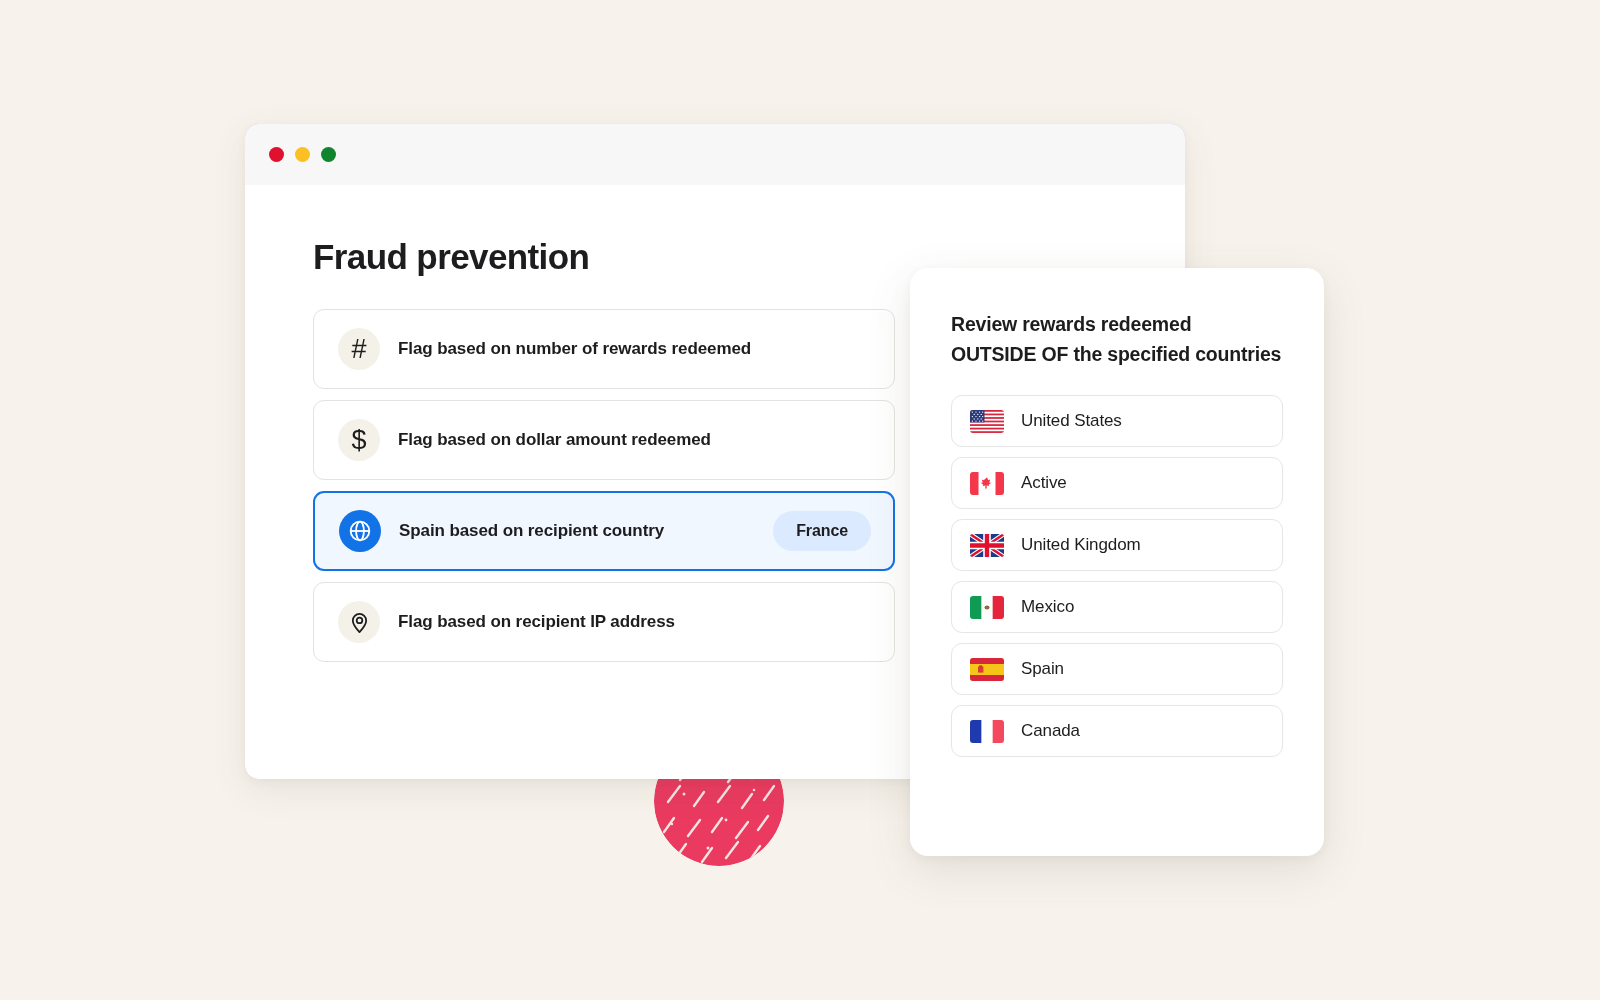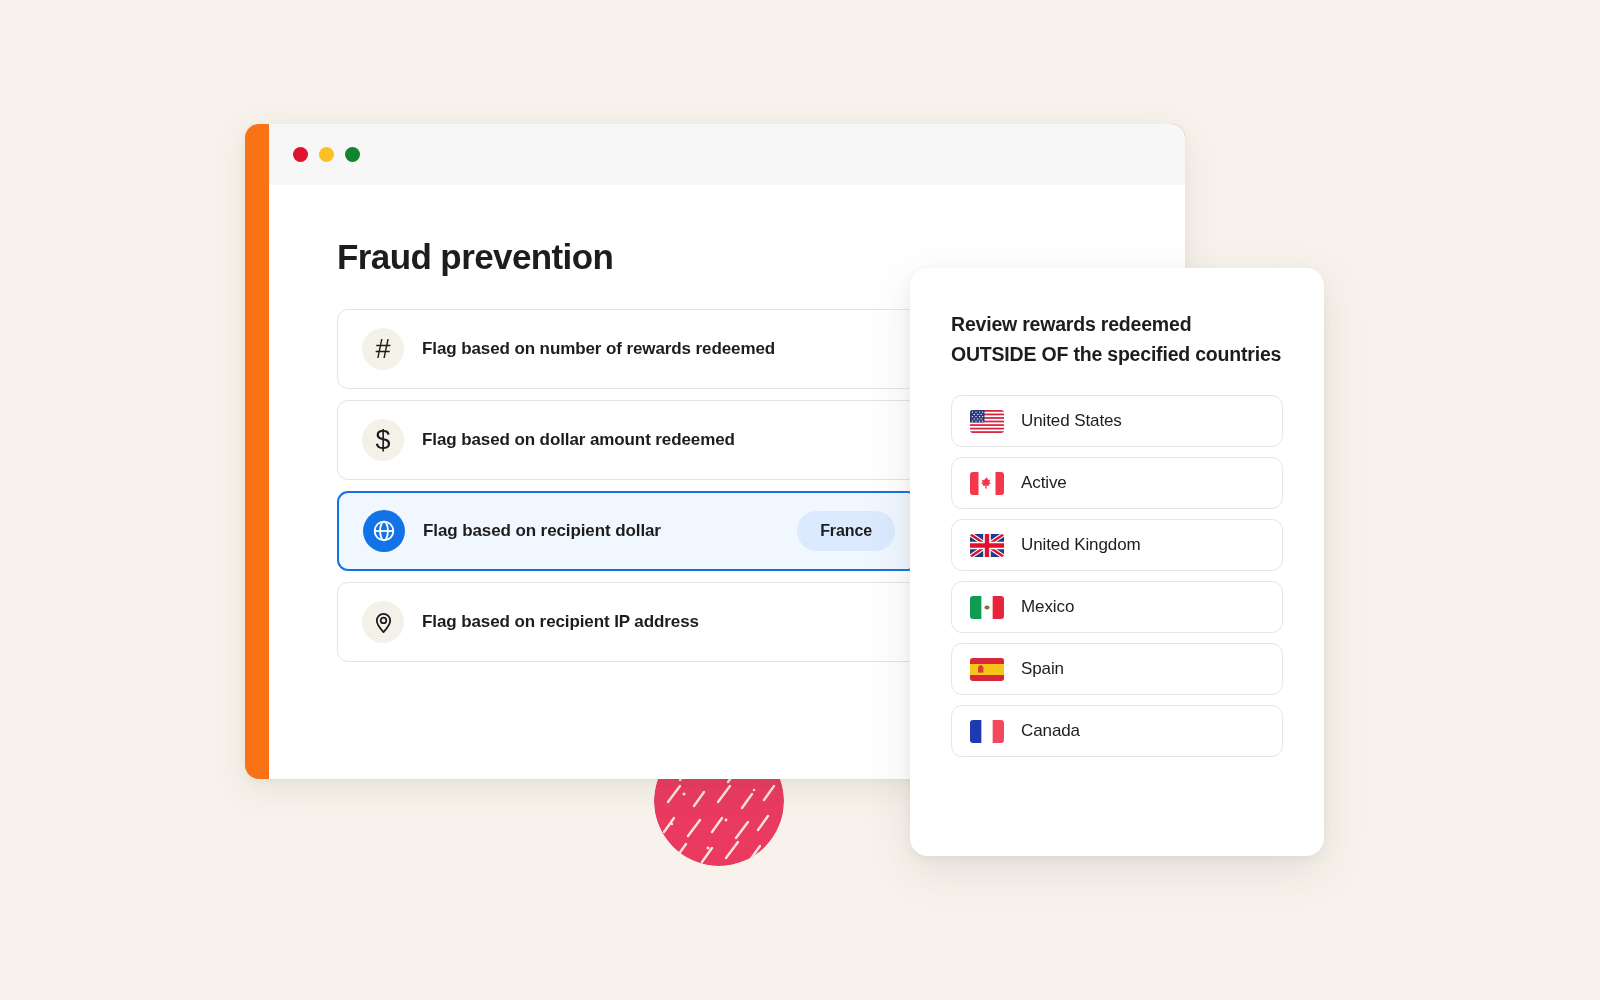--- a/index.html
+++ b/index.html
@@ -26,27 +26,26 @@
     z-index: 1;
   }
 
   
   #app-window {
     position: absolute;
     left: 245px;
     top: 124px;
     width: 940px;
     height: 655px;
-    background: #f97316;
+    background: #c4b5fd;
     border-radius: 14px;
     box-shadow: 0 10px 34px rgba(90, 80, 60, 0.10),
                 0 2px 8px rgba(90, 80, 60, 0.05);
     z-index: 2;
     overflow: hidden;
-    padding-left: 24px;
   }
 
   #window-titlebar {
     height: 61px;
     background: #f7f7f7;
     display: flex;
     align-items: center;
     padding-left: 24px;
     gap: 11px;
   }
@@ -266,21 +265,21 @@
       </div>
 
       <div class="rule-row is-active">
         <span class="rule-icon icon-blue">
           <svg width="26" height="26" viewBox="0 0 24 24" fill="none" stroke="#ffffff" stroke-width="1.7">
             <circle cx="12" cy="12" r="8.6"></circle>
             <ellipse cx="12" cy="12" rx="3.6" ry="8.6"></ellipse>
             <line x1="3.4" y1="12" x2="20.6" y2="12"></line>
           </svg>
         </span>
-        <span class="rule-label">Flag based on recipient dollar</span>
+        <span class="rule-label">Spain based on recipient country</span>
         <span class="status-pill">France</span>
       </div>
 
       <div class="rule-row">
         <span class="rule-icon">
           <svg width="25" height="25" viewBox="0 0 24 24" fill="none" stroke="#1d1d1f" stroke-width="1.7" stroke-linejoin="round">
             <path d="M12 21.2c3.9-4.3 6.4-7.6 6.4-11A6.4 6.4 0 0 0 5.6 10.2c0 3.4 2.5 6.7 6.4 11z"></path>
             <circle cx="12" cy="10" r="2.7"></circle>
           </svg>
         </span>

